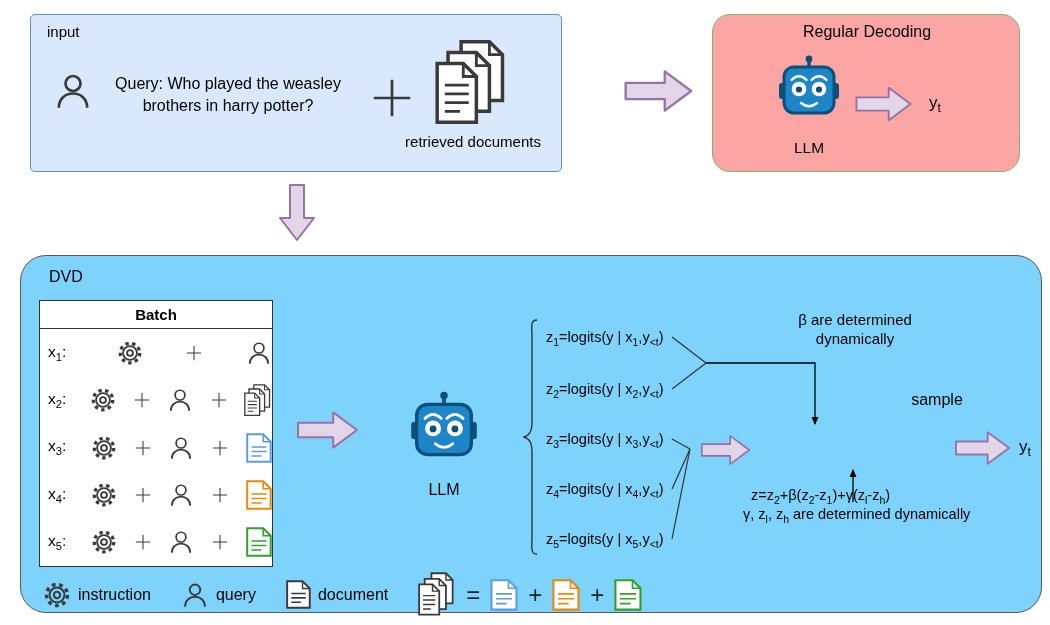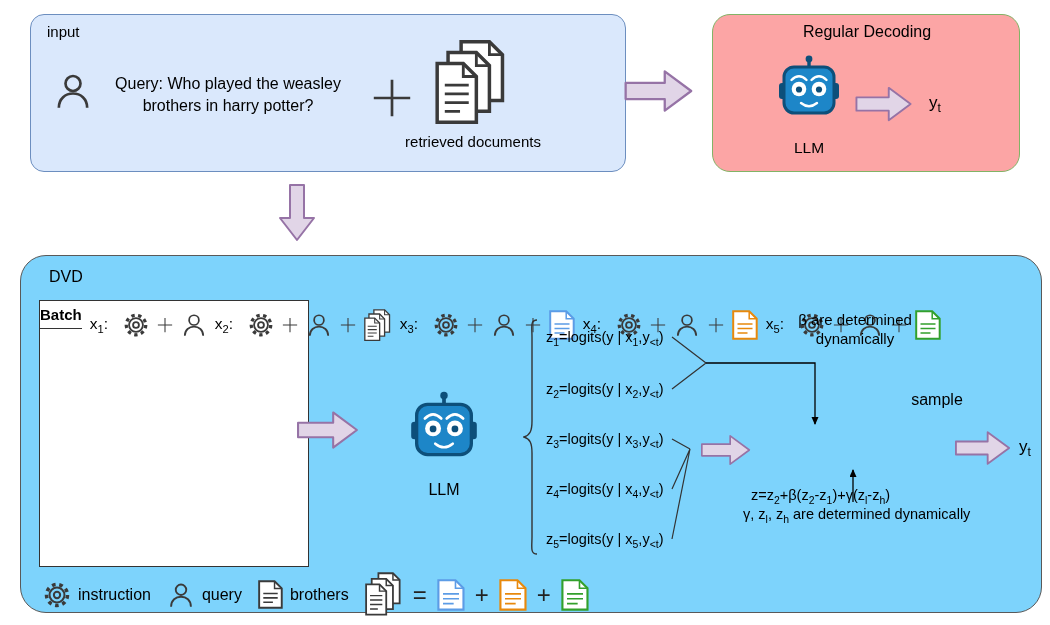--- a/index.html
+++ b/index.html
@@ -1,37 +1,37 @@
 <!DOCTYPE html>
 <html><head>
 <meta charset="utf-8">
 <style>
   html,body{margin:0;padding:0;background:#fff;}
   .canvas{position:relative;width:1050px;height:625px;background:#ffffff;
           font-family:"Liberation Sans",sans-serif;color:#000;overflow:hidden;}
   .box{position:absolute;border:1.6px solid;box-sizing:border-box;}
-  .input-box{left:30px;top:14px;width:596px;height:158px;background:#dae8fc;border-color:#6c8ebf;border-radius:14px;}
+  .input-box{left:30px;top:14px;width:532px;height:158px;background:#dae8fc;border-color:#6c8ebf;border-radius:5px;}
   .green-box{left:712px;top:14px;width:308px;height:158px;background:#fca5a5;border-color:#82b366;border-radius:18px;}
   .dvd-box{left:20px;top:255px;width:1022px;height:358px;background:#7dd3fc;border-color:#595959;border-radius:26px;}
   .abs{position:absolute;}
   .lbl{position:absolute;font-size:15px;}
   .ctr{text-align:center;}
   .nowrap{white-space:nowrap;}
   sub{font-size:0.72em;}
   .eq{position:absolute;font-size:14.5px;white-space:nowrap;}
   .c-dark{color:#3a3a3a;}
   .c-blue{color:#5c9ce6;}
   .c-orange{color:#e8890c;}
   .c-green{color:#33a02c;}
-  .batch-table{position:absolute;left:18px;top:44px;width:270px;height:267px;background:#fff;
-               border:1.6px solid #333;box-sizing:border-box;display:flex;flex-direction:row;}
+  .batch-table{position:absolute;left:18px;top:44px;width:234px;height:267px;background:#fff;
+               border:1.6px solid #333;box-sizing:border-box;display:flex;flex-direction:column;}
   .batch-header{height:27px;line-height:27px;text-align:center;font-weight:bold;font-size:15px;border-bottom:1.6px solid #333;}
   .batch-row{height:48px;display:flex;align-items:center;padding-left:8px;gap:7px;justify-content:space-between;}
   .row-label{font-size:15.5px;width:26px;}
-  .legend{position:absolute;left:22px;top:316px;display:flex;align-items:center;gap:16px;}
+  .legend{position:absolute;left:22px;top:316px;display:flex;align-items:center;gap:30px;}
   .legend-item{display:flex;align-items:center;gap:7px;font-size:16px;}
   .legend-op{font-size:24px;font-weight:300;color:#222;}
   .overlay{position:absolute;left:0;top:0;pointer-events:none;}
   svg.icn{display:block;flex:none;}
 </style>
 </head>
 <body>
 
 <svg width="0" height="0" style="position:absolute" aria-hidden="true">
   <defs>
@@ -263,21 +263,21 @@
       <div class="legend-item">
         <svg class="icn c-dark" width="28" height="28">
             <use href="#sym-person"></use>
           </svg>
         <span>query</span>
       </div>
       <div class="legend-item">
         <svg class="icn c-dark" width="25" height="29">
             <use href="#sym-doc"></use>
           </svg>
-        <span>brothers</span>
+        <span>document</span>
       </div>
       <div class="legend-item" style="gap:10px;">
         <svg class="icn c-dark" width="38" height="45">
             <use href="#sym-docstack"></use>
           </svg>
         <span class="legend-op">=</span>
         <svg class="icn c-blue" width="28" height="32">
             <use href="#sym-doc"></use>
           </svg>
         <span class="legend-op">+</span>

